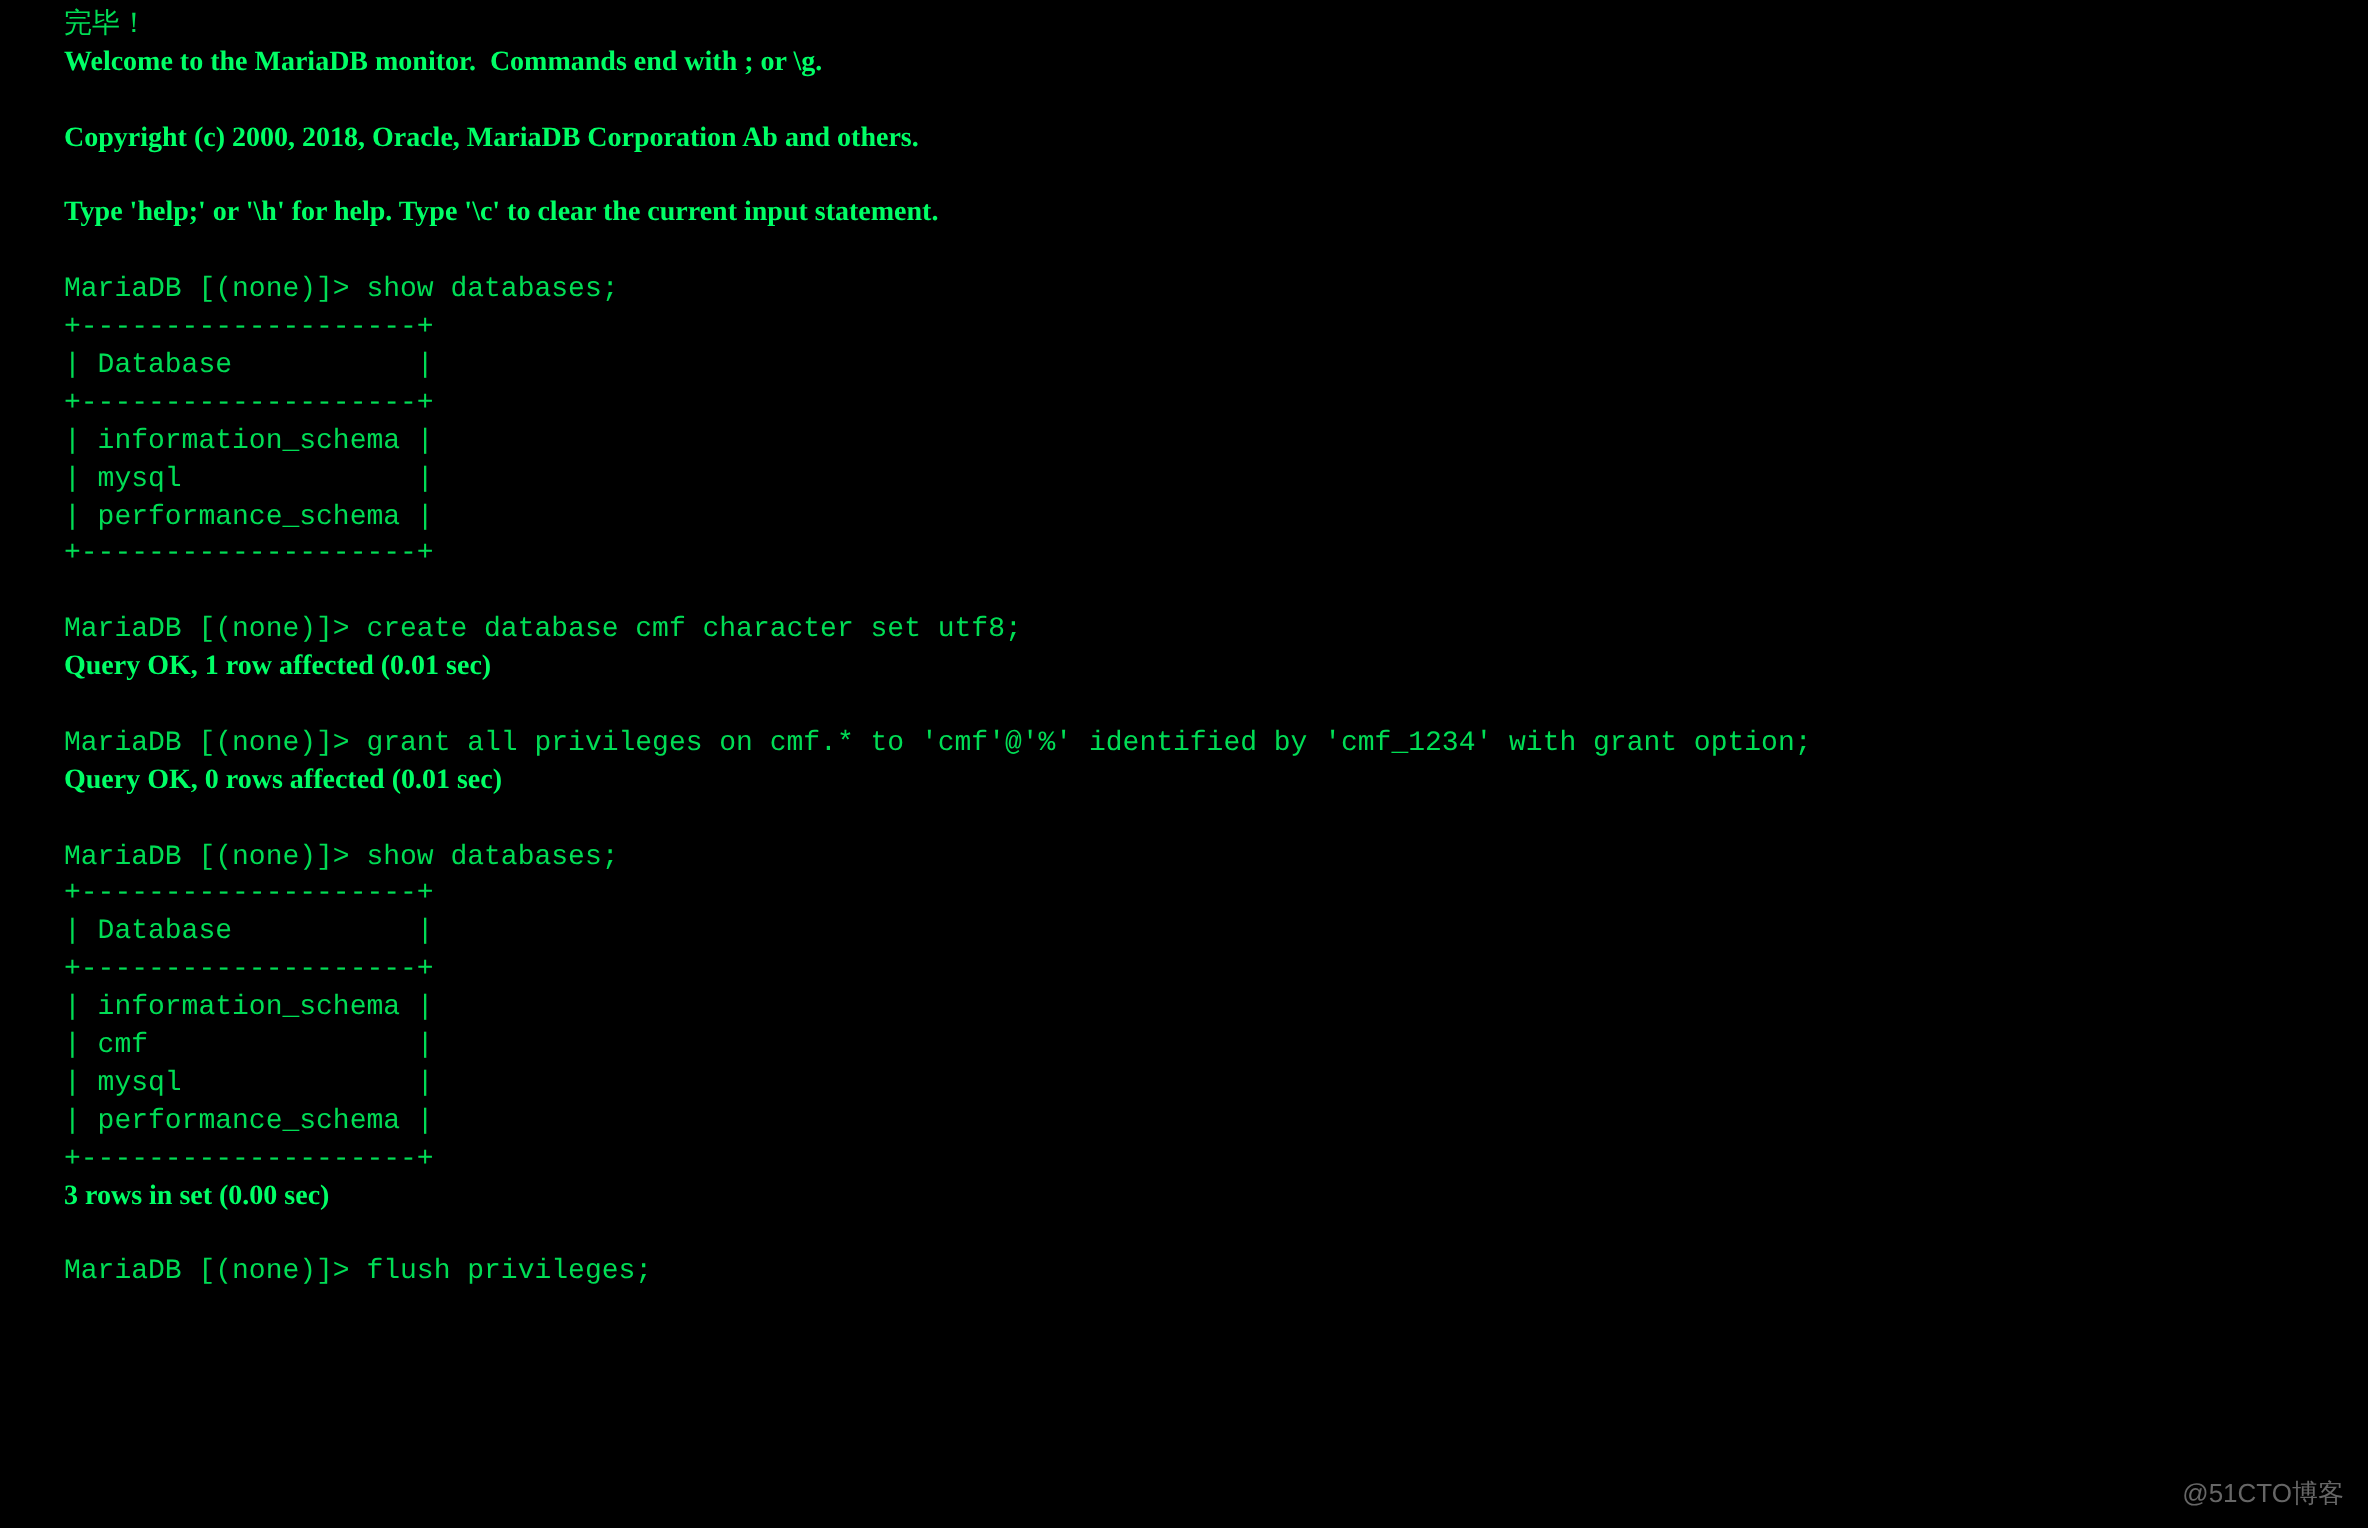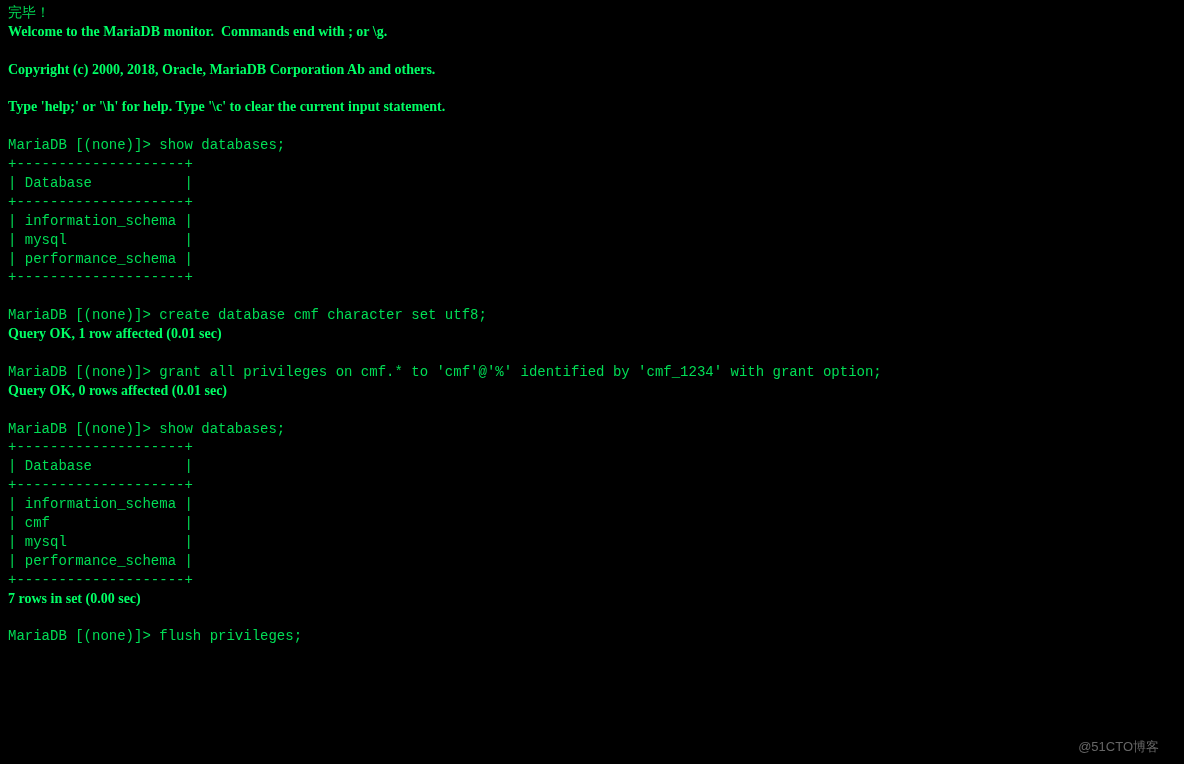--- a/index.html
+++ b/index.html
@@ -14,34 +14,35 @@
       font-size: 14px;
       line-height: 1.35;
       padding: 4px 8px;
       width: 1184px;
       height: 764px;
       overflow: hidden;
       position: relative;
     }
     .line {
       white-space: pre;
+      margin-left: 24px;
     }
     .bold {
       font-weight: bold;
       color: #00ff66;
       font-family: Liberation Serif, serif;
     }
     .normal {
       font-weight: normal;
       color: #00dd55;
     }
     .watermark {
       position: absolute;
       bottom: 8px;
-      right: 25px;
+      right: 12px;
       color: #666666;
       font-size: 13px;
       font-family: Arial, sans-serif;
     }
   </style>
 </head>
 <body>
 
 <div id="terminal">
     <div class="line normal">完毕！</div>
@@ -68,17 +69,17 @@
     <div class="line normal"> </div>
     <div class="line normal">MariaDB [(none)]&gt; show databases;</div>
     <div class="line normal">+--------------------+</div>
     <div class="line normal">| Database           |</div>
     <div class="line normal">+--------------------+</div>
     <div class="line normal">| information_schema |</div>
     <div class="line normal">| cmf                |</div>
     <div class="line normal">| mysql              |</div>
     <div class="line normal">| performance_schema |</div>
     <div class="line normal">+--------------------+</div>
-    <div class="line bold">7 rows in set (0.00 sec)</div>
+    <div class="line bold">3 rows in set (0.00 sec)</div>
     <div class="line normal"> </div>
     <div class="line normal">MariaDB [(none)]&gt; flush privileges;</div>
   </div>
 <div class="watermark">@51CTO博客</div>
 
 </body></html>

